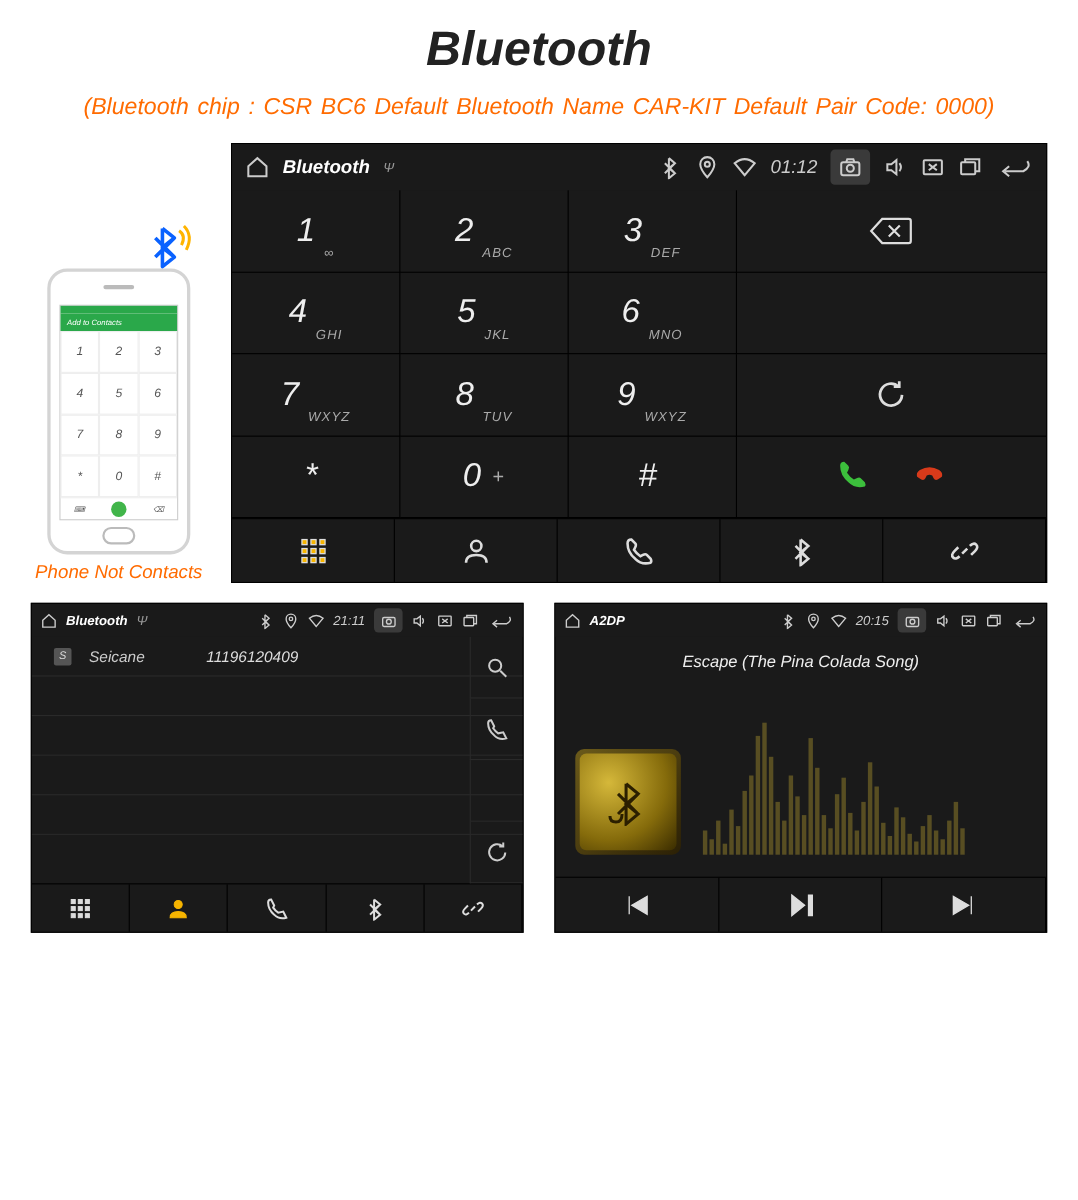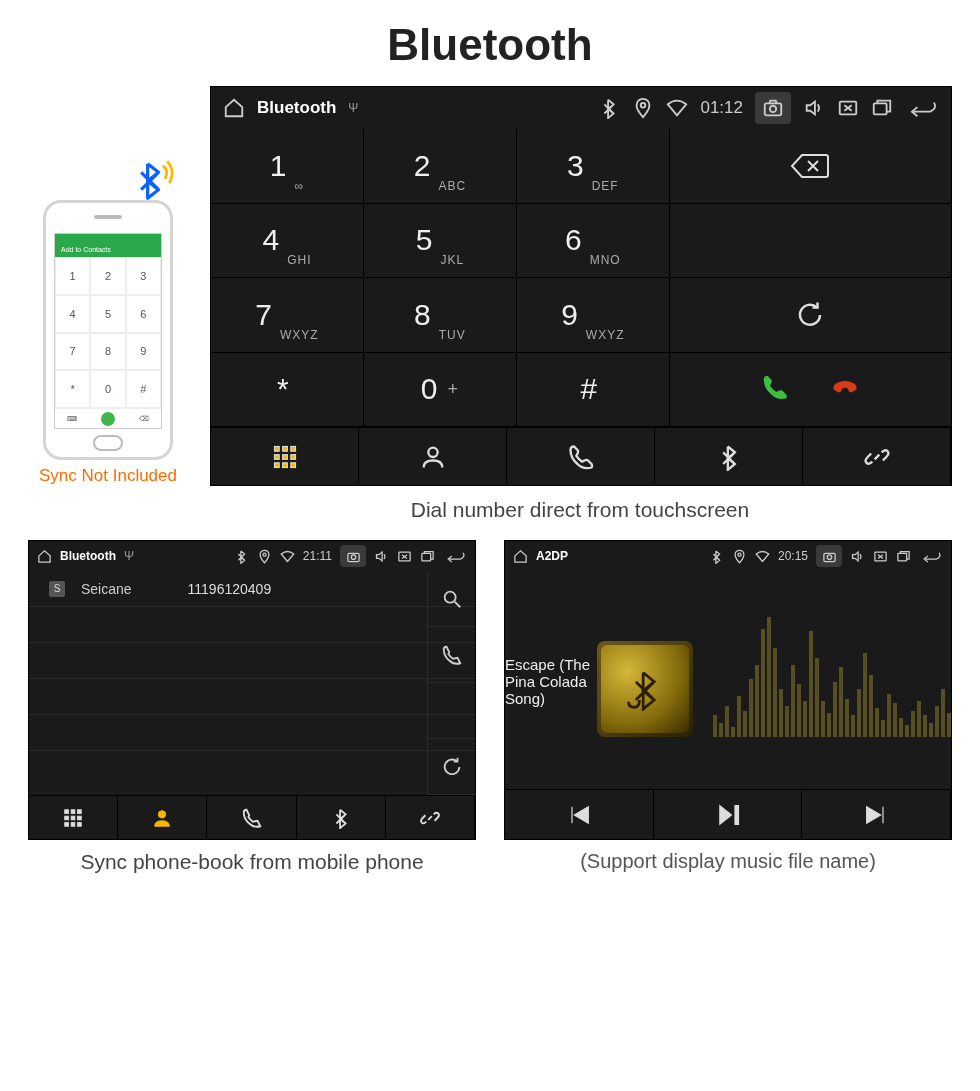--- a/index.html
+++ b/index.html
@@ -4,21 +4,21 @@
 <style>
   * { box-sizing: border-box; margin: 0; padding: 0; }
   body {
     width: 980px;
     height: 1091px;
     background: #fff;
     font-family: -apple-system, BlinkMacSystemFont, "Segoe UI", Arial, sans-serif;
     color: #444;
     overflow: hidden;
   }
-  .page { padding: 20px 28px; }
+  .page { padding: 20px 28px; font-style: italic; }
   .title {
     text-align: center;
     font-size: 44px;
     font-weight: 700;
     color: #222;
     margin-bottom: 16px;
   }
   .subtitle {
     text-align: center;
     font-size: 21px;
@@ -140,21 +140,21 @@
   .pb-rows { flex:1; position:relative; }
   .pb-row { height:36px; border-bottom:1px solid #2a2a2a; display:flex;align-items:center; padding-left:20px; gap:16px; font-size:14px;}
   .pb-row .tag{width:16px;height:16px;background:#555;color:#ddd;font-size:10px;display:flex;align-items:center;justify-content:center;border-radius:2px;}
   .pb-row .num { margin-left:40px; color:#ddd;}
   .pb-side { position:absolute; right:0; top:0; bottom:0; width:48px; display:flex;flex-direction:column;}
   .pb-side div{flex:1;display:flex;align-items:center;justify-content:center;border-bottom:1px solid #2a2a2a;border-left:1px solid #2a2a2a;}
   .navbar.small { height:44px; }
   .navbar.small svg { width:22px;height:22px; }
   .navbar.small .active svg { stroke:#f7b500; fill:#f7b500;}
 
-  .music-body { flex:1; display:flex; flex-direction:row; align-items:center; padding-top:14px;}
+  .music-body { flex:1; display:flex; flex-direction:column; align-items:center; padding-top:14px;}
   .song-title { font-size:15px; color:#eee; margin-bottom:12px;}
   .music-viz { flex:1; width:92%; display:flex; align-items:flex-end; gap:20px; position:relative;}
   .album {
     width:96px;height:96px;border-radius:8px;
     background:linear-gradient(135deg,#6b5a1a,#2b2005);
     display:flex;align-items:center;justify-content:center;
     position:relative; margin-bottom:20px;
   }
   .album::before{content:'';position:absolute;inset:4px;border-radius:6px;
     background:radial-gradient(circle at 30% 30%, #d5b83a 0%, #856b0b 60%, #3a2c00 100%);}
@@ -164,20 +164,21 @@
   .music-ctrl { height:50px; width:100%; display:flex; border-top:1px solid #000;}
   .music-ctrl > div{flex:1;display:flex;align-items:center;justify-content:center;border-right:1px solid #000;}
   .music-ctrl svg{width:28px;height:28px;stroke:#ddd;fill:#ddd;}
 </style>
 </head>
 <body>
 
 <div class="page">
 
   <h1 class="title">Bluetooth</h1>
+  <p class="orange-line">(Bluetooth chip : CSR BC6     Default Bluetooth Name CAR-KIT    Default Pair Code: 0000)</p>
 
   <div class="row-top">
 
     <div class="phone-col">
       <div class="phone-img">
         <div class="bt-badge">
           <svg viewBox="0 0 48 48">
               <path d="M20 8 L30 16 L20 24 L30 32 L20 40 V8 M14 16 L30 32 M14 32 L30 16" stroke="#0a62ff" stroke-width="3" fill="none" stroke-linejoin="round"></path>
               <path d="M34 10 Q40 14 36 22" stroke="#ffb400" stroke-width="2.5" fill="none"></path>
               <path d="M38 6 Q46 14 40 26" stroke="#ffb400" stroke-width="2.5" fill="none"></path>
@@ -204,21 +205,21 @@
               <div>#</div>
           </div>
           <div class="phone-bottom">
               <span>⌨</span>
               <div class="dot-green"></div>
               <span>⌫</span>
             </div>
         </div>
         <div class="phone-home"></div>
       </div>
-      <div class="phone-note">Sync Not Included</div>
+      <div class="phone-note">Phone Not Contacts</div>
     </div>
 
     <div class="shell shell-main">
       <div class="statbar">
         <svg class="icon-svg" viewBox="0 0 24 24">
             <path d="M3 11 L12 3 L21 11 V21 H3 Z"></path>
           </svg>
         <span class="stat-title">Bluetooth</span>
         <span class="usb-icon">Ψ</span>
         <span class="spacer"></span>
@@ -365,21 +366,20 @@
           </div>
         <div>
             <svg viewBox="0 0 24 24" fill="none" stroke="#ddd" stroke-width="2">
               <path d="M10 14 L14 10 M8 16 Q5 19 3 17 Q1 15 4 12 L7 9 M16 8 Q19 5 21 7 Q23 9 20 12 L17 15"></path>
             </svg>
           </div>
       </div>
     </div>
   </div>
 
-  <div class="caption" style="margin-left:180px">Dial number direct from touchscreen</div>
 
   <div class="row-bot">
 
     <div class="col">
       <div class="shell shell-small">
         <div class="statbar small">
           <svg class="icon-svg" viewBox="0 0 24 24">
               <path d="M3 11 L12 3 L21 11 V21 H3 Z"></path>
             </svg>
           <span class="stat-title">Bluetooth</span>
@@ -481,21 +481,20 @@
               </svg>
             </div>
           <div>
               <svg viewBox="0 0 24 24" fill="none" stroke="#ddd" stroke-width="2">
                 <path d="M10 14 L14 10 M8 16 Q5 19 3 17 Q1 15 4 12 L7 9 M16 8 Q19 5 21 7 Q23 9 20 12 L17 15"></path>
               </svg>
             </div>
         </div>
       </div>
       <div class="caption">
-        <span>Sync phone-book from mobile phone</span>
       </div>
     </div>
 
     <div class="col">
       <div class="shell shell-small">
         <div class="statbar small">
           <svg class="icon-svg" viewBox="0 0 24 24">
               <path d="M3 11 L12 3 L21 11 V21 H3 Z"></path>
             </svg>
           <span class="stat-title">A2DP</span>
@@ -598,18 +597,17 @@
               </svg>
             </div>
           <div>
               <svg viewBox="0 0 24 24">
                 <path d="M18 5 V19 M16 12 L4 5 V19 Z"></path>
               </svg>
             </div>
         </div>
       </div>
       <div class="caption">
-        <span class="sub">(Support display music file name)</span>
       </div>
     </div>
 
   </div>
 </div>
 
 </body></html>

